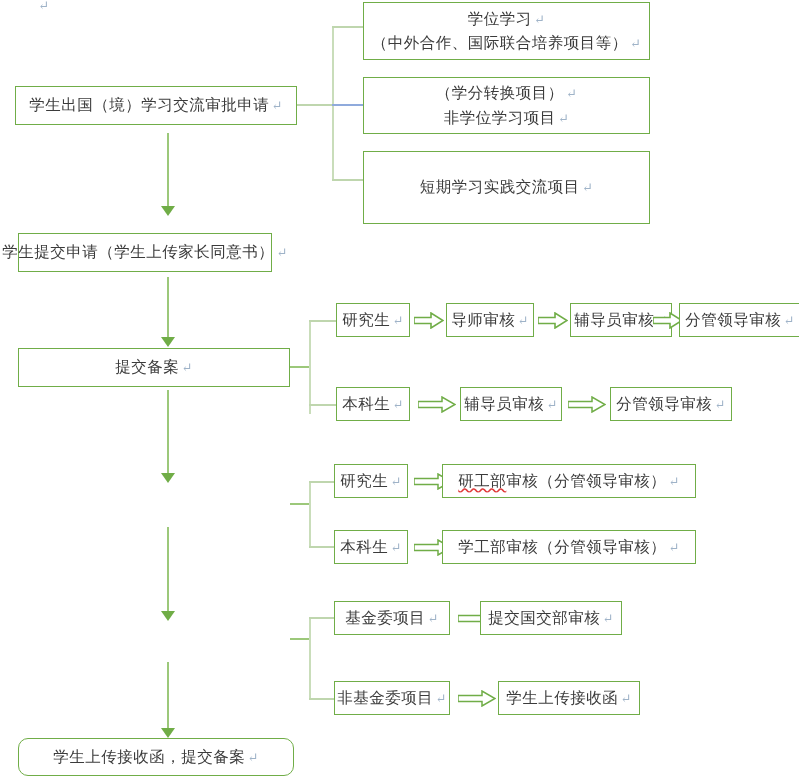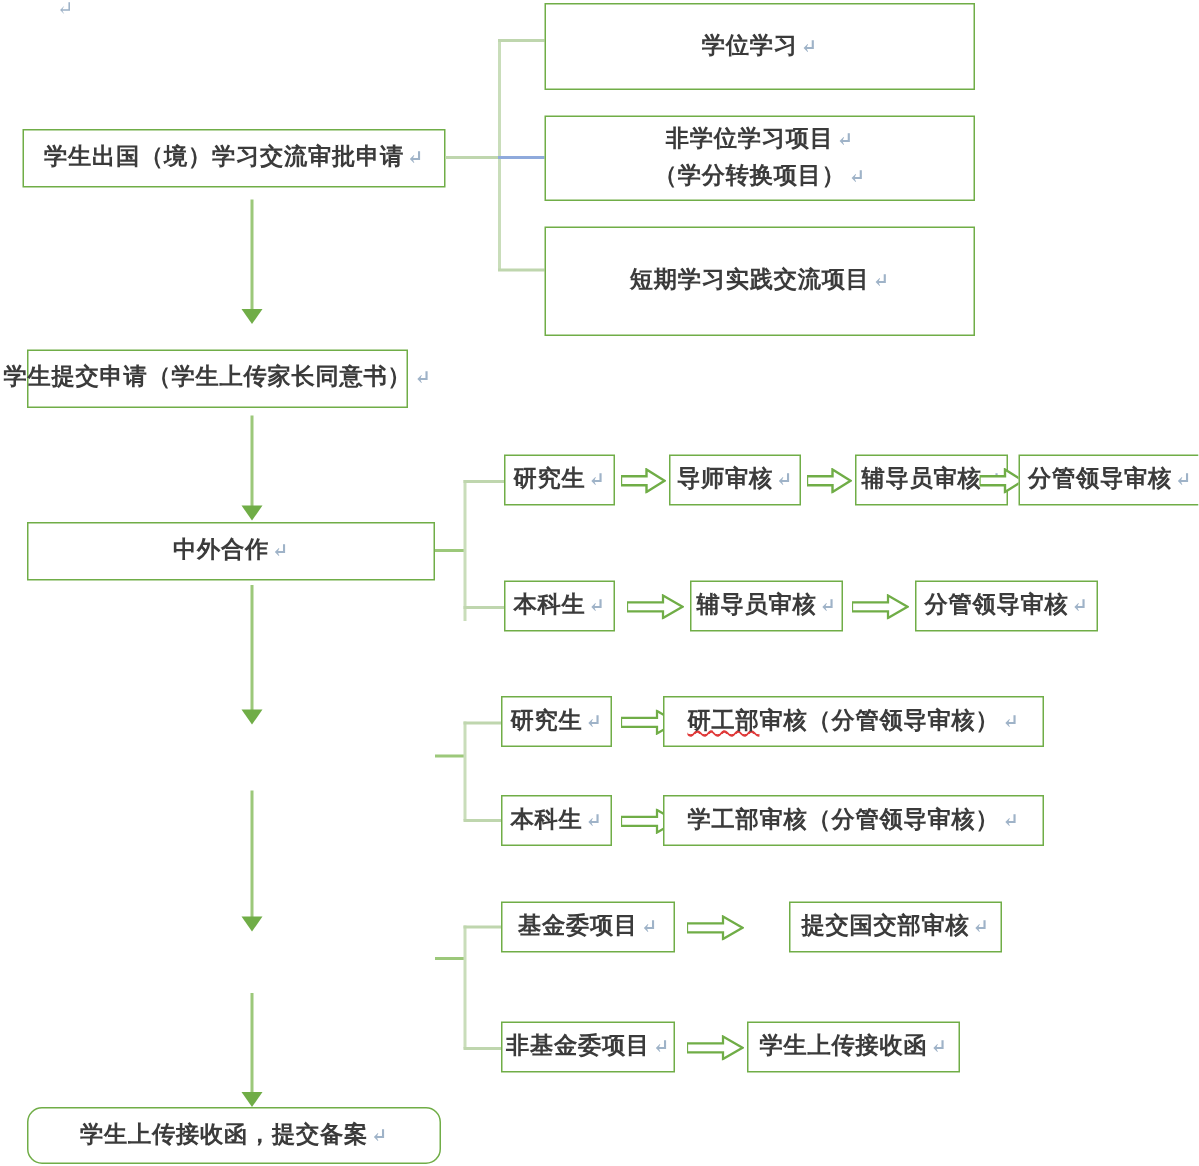--- a/index.html
+++ b/index.html
@@ -29,21 +29,20 @@
     flex-direction: column;
     align-items: center;
     justify-content: center;
     color: #3b3b3b;
     font-size: 15.5px;
     line-height: 1.55;
     letter-spacing: .5px;
     text-align: center;
     white-space: nowrap;
     padding: 0 16px;
-    font-weight: bold;
   }
   .box .ln { display: block; }
   .pilcrow {
     color: #9fb3c8;
     font-size: 13px;
     padding-left: 2px;
     vertical-align: baseline;
   }
   .spell {
     text-decoration: underline wavy #e03a3a;
@@ -98,43 +97,44 @@
   <div class="hline pale" style="left:297px;top:104px;width:36px;"></div>
 
   <div class="vline pale" style="left:332px;top:26px;height:154px;"></div>
 
   <div class="hline pale" style="left:332px;top:26px;width:32px;"></div>
   <div class="hline blue" style="left:332px;top:104px;width:32px;"></div>
   <div class="hline pale" style="left:332px;top:179px;width:32px;"></div>
 
   <div class="box" style="left:363px;top:2px;width:287px;height:58px;">
     <span class="ln"><span>学位学习</span><span class="pilcrow">↵</span></span>
+    <span class="ln"><span>（中外合作、国际联合培养项目等）</span><span class="pilcrow">↵</span></span>
   </div>
 
   <div class="box" style="left:363px;top:77px;width:287px;height:57px;">
+    <span class="ln"><span>（学分转换项目）</span><span class="pilcrow">↵</span></span>
     <span class="ln"><span>非学位学习项目</span><span class="pilcrow">↵</span></span>
-    <span class="ln"><span>（学分转换项目）</span><span class="pilcrow">↵</span></span>
   </div>
 
   <div class="box" style="left:363px;top:151px;width:287px;height:73px;">
     <span class="ln"><span>短期学习实践交流项目</span><span class="pilcrow">↵</span></span>
   </div>
 
   <div class="vline" style="left:167px;top:133px;height:75px;"></div>
   <div class="arrowhead-down" style="left:161px;top:206px;"></div>
 
   <div class="box" style="left:18px;top:233px;width:254px;height:39px;">
     <span class="ln"><span>学生提交申请（学生上传家长同意书）</span><span class="pilcrow">↵</span></span>
   </div>
 
   <div class="vline" style="left:167px;top:277px;height:63px;"></div>
   <div class="arrowhead-down" style="left:161px;top:337px;"></div>
 
   <div class="box" style="left:18px;top:348px;width:272px;height:39px;">
-    <span class="ln"><span>中外合作</span><span class="pilcrow">↵</span></span>
+    <span class="ln"><span>提交备案</span><span class="pilcrow">↵</span></span>
   </div>
   <div class="hline" style="left:290px;top:366px;width:20px;"></div>
   <div class="vline pale" style="left:309px;top:320px;height:94px;"></div>
   <div class="hline pale" style="left:309px;top:320px;width:28px;"></div>
   <div class="hline pale" style="left:309px;top:404px;width:28px;"></div>
 
   <div class="box small" style="left:336px;top:303px;width:74px;height:34px;">
     <span class="ln"><span>研究生</span><span class="pilcrow">↵</span></span>
   </div>
   <div class="blockarrow" style="left:414px;top:312px;">
@@ -223,21 +223,21 @@
   <div class="hline pale" style="left:309px;top:698px;width:28px;"></div>
 
   <div class="box small" style="left:334px;top:601px;width:116px;height:34px;">
     <span class="ln"><span>基金委项目</span><span class="pilcrow">↵</span></span>
   </div>
   <div class="blockarrow" style="left:458px;top:610px;width:38px;">
     <svg viewBox="0 0 38 17" preserveAspectRatio="none">
         <polygon points="0,5.5 24,5.5 24,1 37,8.5 24,16 24,11.5 0,11.5" fill="#ffffff" stroke="#70AD47" stroke-width="1.5"></polygon>
       </svg>
   </div>
-  <div class="box small" style="left:526px;top:601px;width:142px;height:34px;">
+  <div class="box small" style="left:480px;top:601px;width:142px;height:34px;">
     <span class="ln"><span>提交国交部审核</span><span class="pilcrow">↵</span></span>
   </div>
 
   <div class="box small" style="left:334px;top:681px;width:116px;height:34px;">
     <span class="ln"><span>非基金委项目</span><span class="pilcrow">↵</span></span>
   </div>
   <div class="blockarrow" style="left:458px;top:690px;width:38px;">
     <svg viewBox="0 0 38 17" preserveAspectRatio="none">
         <polygon points="0,5.5 24,5.5 24,1 37,8.5 24,16 24,11.5 0,11.5" fill="#ffffff" stroke="#70AD47" stroke-width="1.5"></polygon>
       </svg>

